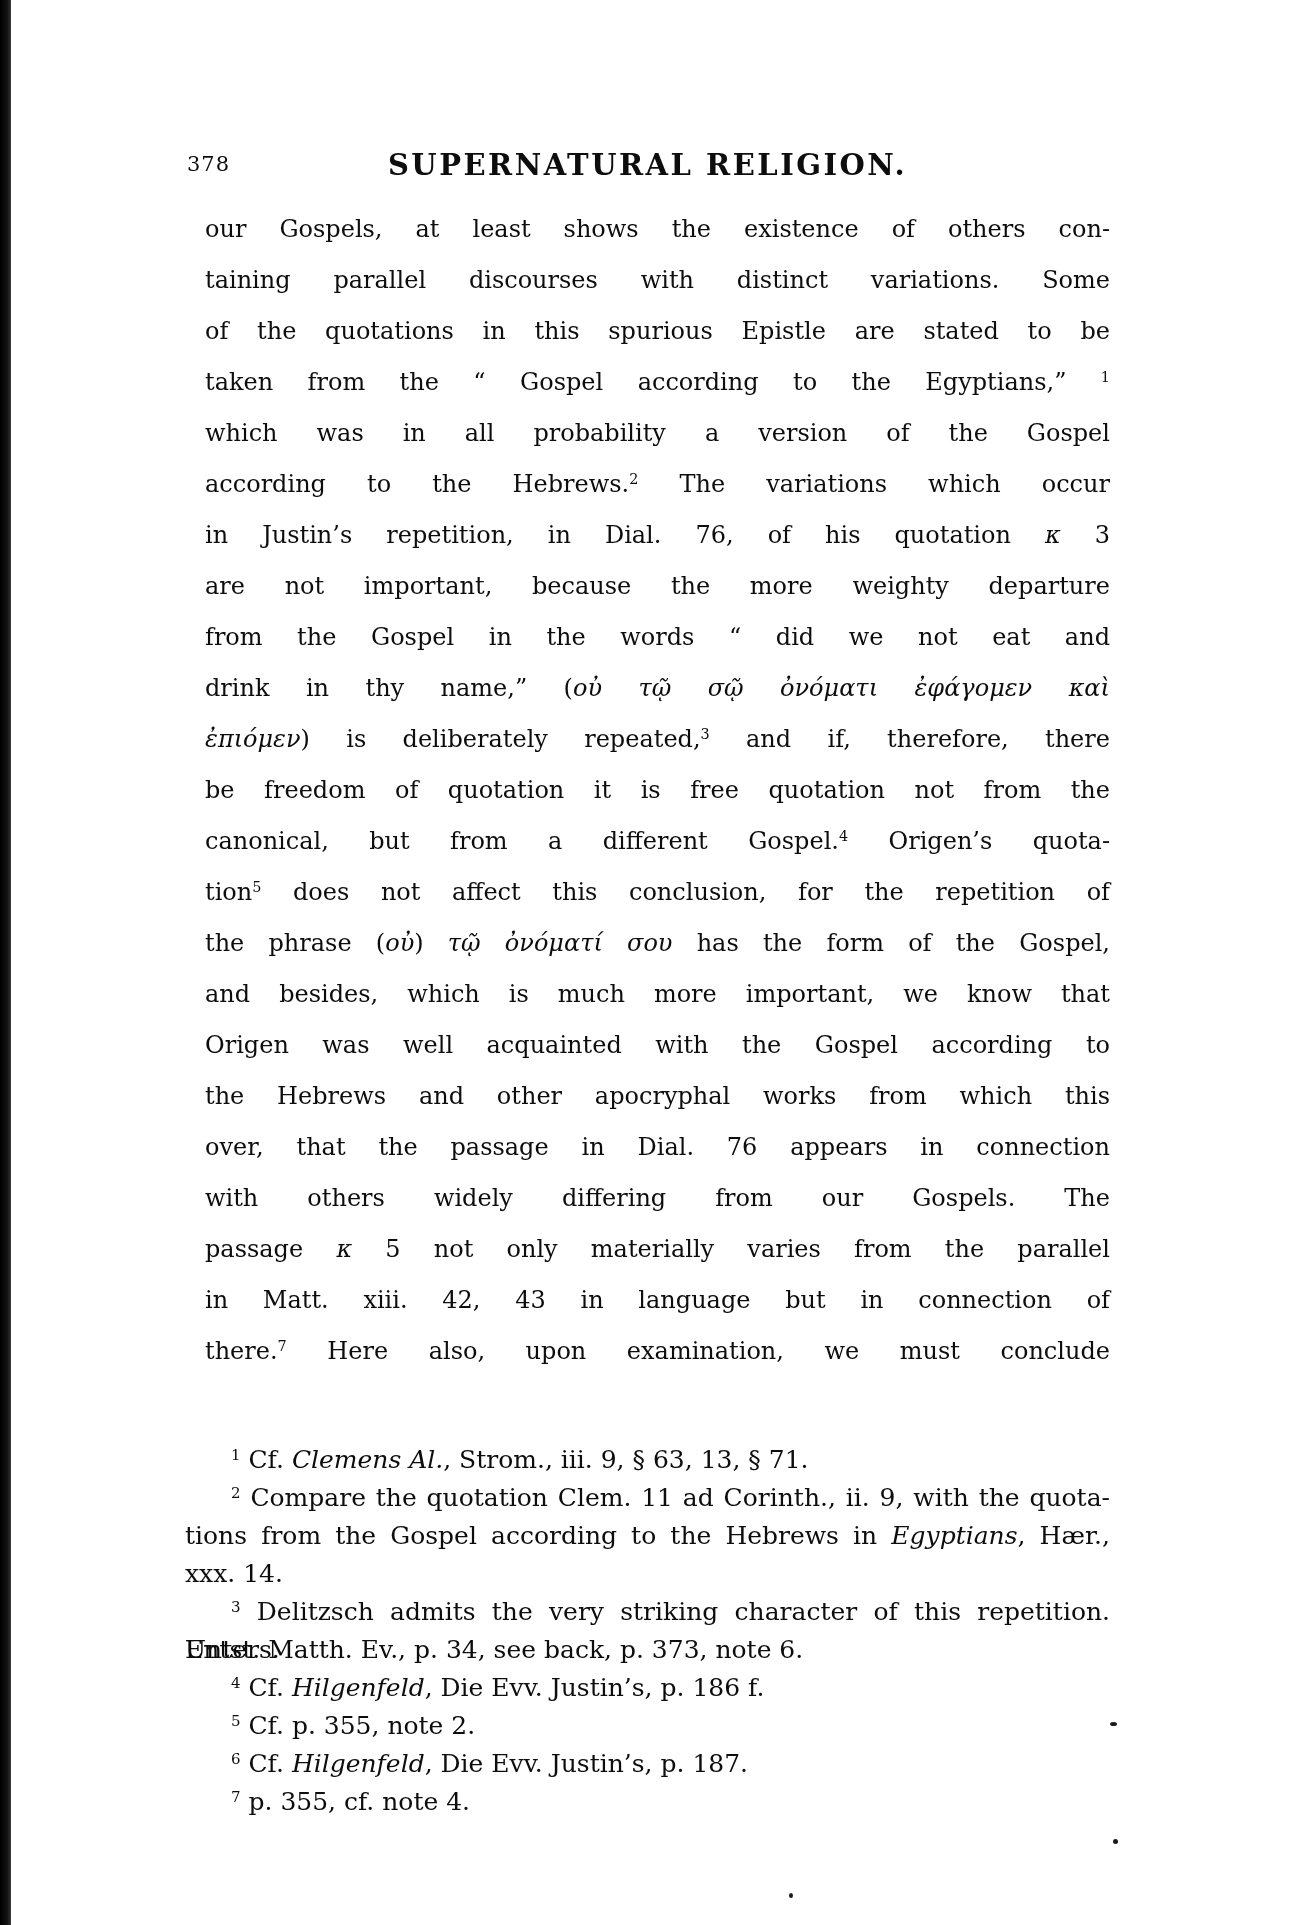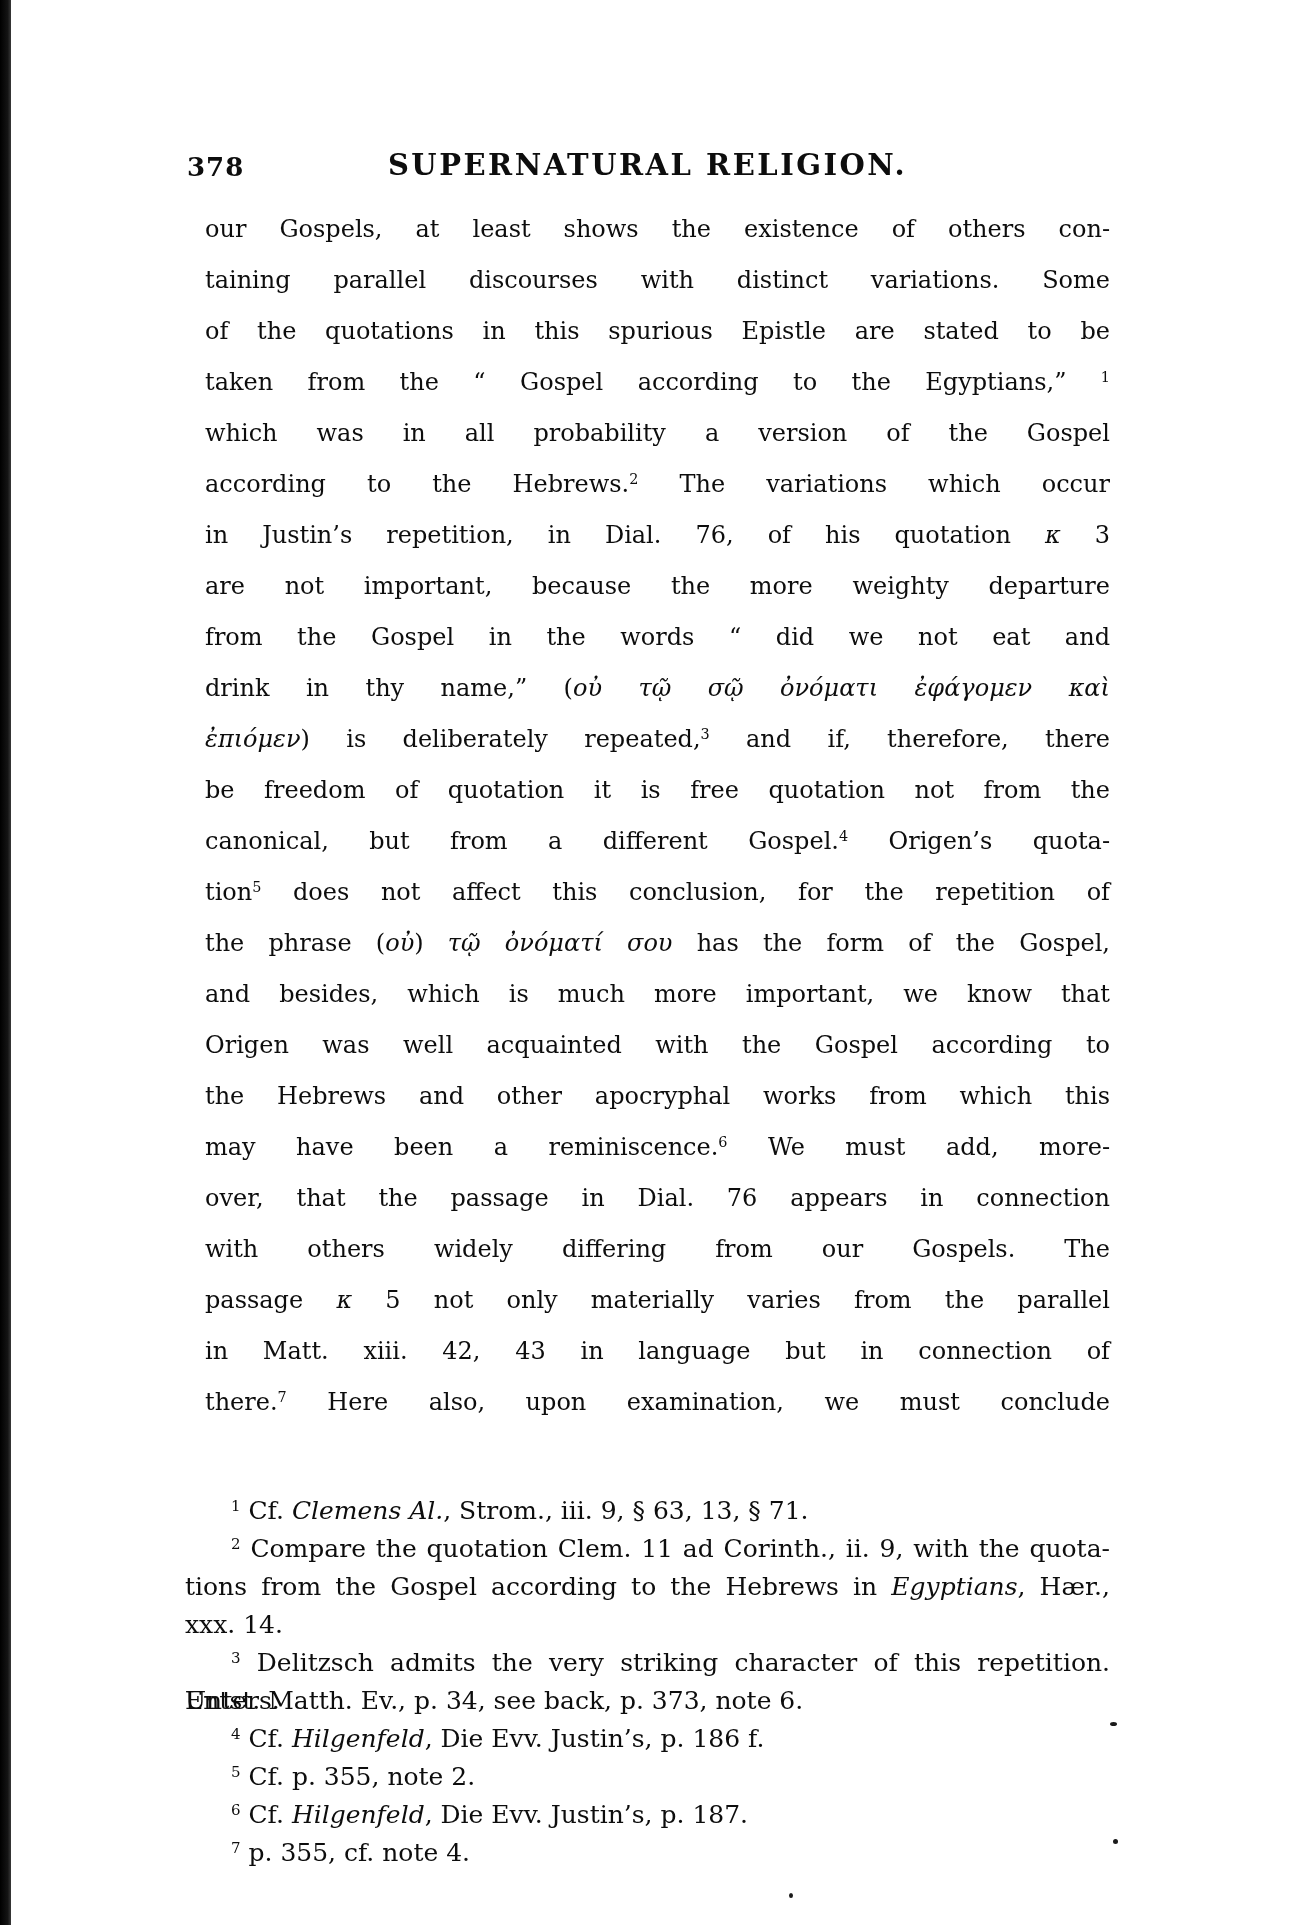--- a/index.html
+++ b/index.html
@@ -20,21 +20,21 @@
     background: linear-gradient(to right, #000 0%, #141414 70%, #3a3a3a 100%);
   }
   .content {
     position: absolute;
     left: 185px; top: 148px;
     width: 925px;
   }
   .header { position: relative; height: 42px; }
   .page-number {
     position: absolute; left: 2px; top: 4px;
-    font-size: 26px; letter-spacing: 1px; font-weight: bold;
+    font-size: 21px; letter-spacing: 1px;
   }
   .header-title {
     text-align: center;
     font-size: 29px;
     font-weight: bold;
     letter-spacing: 2.5px;
   }
   .body-text { margin-top: 14px; font-size: 24px; line-height: 51px; margin-left: 20px; }
   .body-text .tline { height: 51px; }
   .footnotes { margin-top: 64px; font-size: 25px; line-height: 38px; }
@@ -79,21 +79,20 @@
         <div class="tline just"><span>from the Gospel in the words “ did we not eat and</span></div>
         <div class="tline just"><span>drink in thy name,” (</span><i>οὐ τῷ σῷ ὀνόματι ἐφάγομεν καὶ</i></div>
         <div class="tline just"><i>ἐπιόμεν</i><span>) is deliberately repeated,</span><sup>3</sup><span> and if, therefore, there</span></div>
         <div class="tline just"><span>be freedom of quotation it is free quotation not from the</span></div>
         <div class="tline just"><span>canonical, but from a different Gospel.</span><sup>4</sup><span> Origen’s quota-</span></div>
         <div class="tline just"><span>tion</span><sup>5</sup><span> does not affect this conclusion, for the repetition of</span></div>
         <div class="tline just"><span>the phrase (</span><i>οὐ</i><span>) </span><i>τῷ ὀνόματί σου</i><span> has the form of the Gospel,</span></div>
         <div class="tline just"><span>and besides, which is much more important, we know that</span></div>
         <div class="tline just"><span>Origen was well acquainted with the Gospel according to</span></div>
         <div class="tline just"><span>the Hebrews and other apocryphal works from which this</span></div>
-        <div class="tline just"><span>may have been a reminiscence.</span><sup>6</sup><span> We must add, more-</span></div>
         <div class="tline just"><span>over, that the passage in Dial. 76 appears in connection</span></div>
         <div class="tline just"><span>with others widely differing from our Gospels. The</span></div>
         <div class="tline just"><span>passage </span><i>κ</i><span> 5 not only materially varies from the parallel</span></div>
         <div class="tline just"><span>in Matt. xiii. 42, 43 in language but in connection of</span></div>
         <div class="tline just"><span>there.</span><sup>7</sup><span> Here also, upon examination, we must conclude</span></div>
       </div>
 
     <div class="footnotes">
         <div class="tline ind"><sup>1</sup><span> Cf. </span><i>Clemens Al.</i><span>, Strom., iii. 9, § 63, 13, § 71.</span></div>
         <div class="tline just ind"><sup>2</sup><span> Compare the quotation Clem. 11 ad Corinth., ii. 9, with the quota-</span></div>

